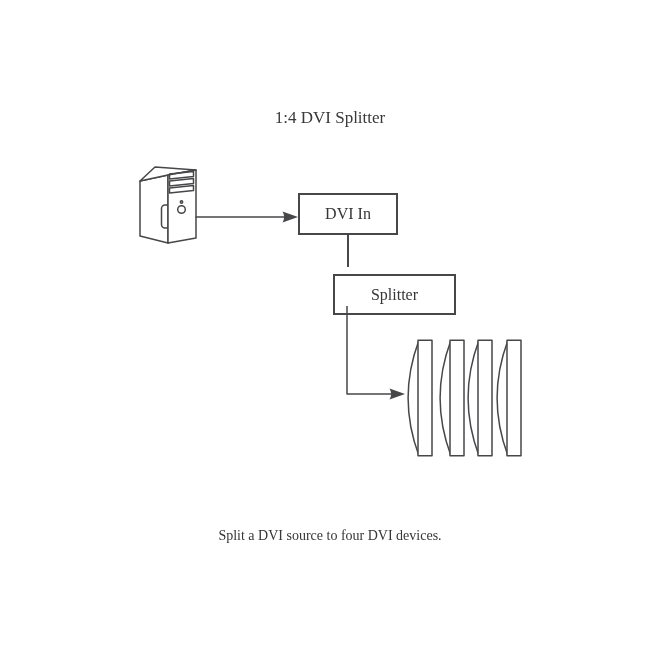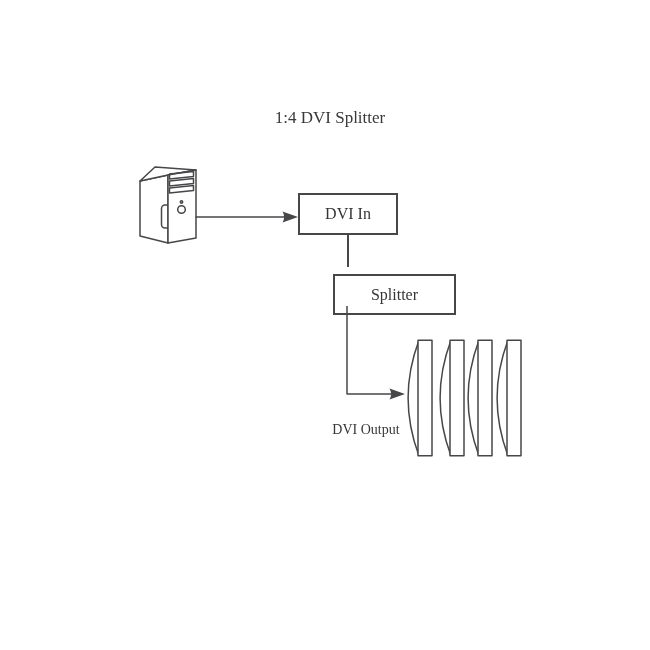--- a/index.html
+++ b/index.html
@@ -141,16 +141,16 @@
     <g>
       <path class="stroke" stroke-width="1.6" d="M74.7,3 Q53.5,60 74.7,117"></path>
       <rect class="stroke-fill-white" stroke-width="1.6" x="74" y="2.3" width="14" height="115.4"></rect>
     </g>
     <g>
       <path class="stroke" stroke-width="1.6" d="M103.7,3 Q82.5,60 103.7,117"></path>
       <rect class="stroke-fill-white" stroke-width="1.6" x="103" y="2.3" width="14" height="115.4"></rect>
     </g>
   </svg>
 
-  <div class="label-dvi-output">DVI Output</div>
 
+  <div class="diagram-caption">Split a DVI source to four DVI devices.</div>
 
 </div>
 
 </body></html>

